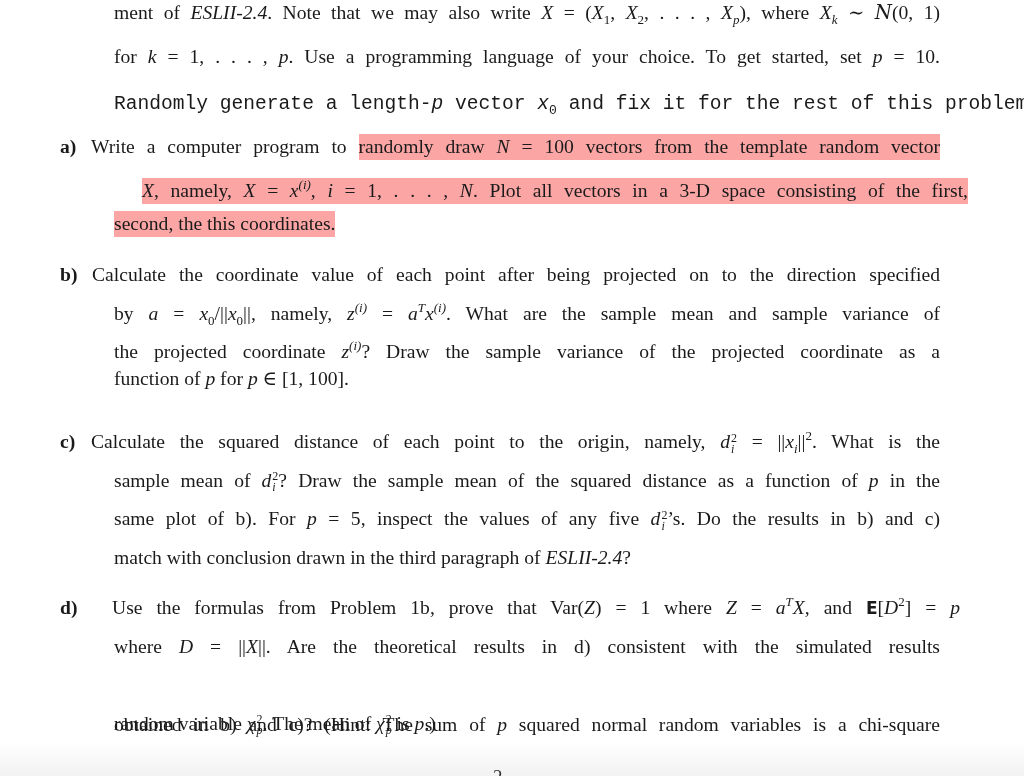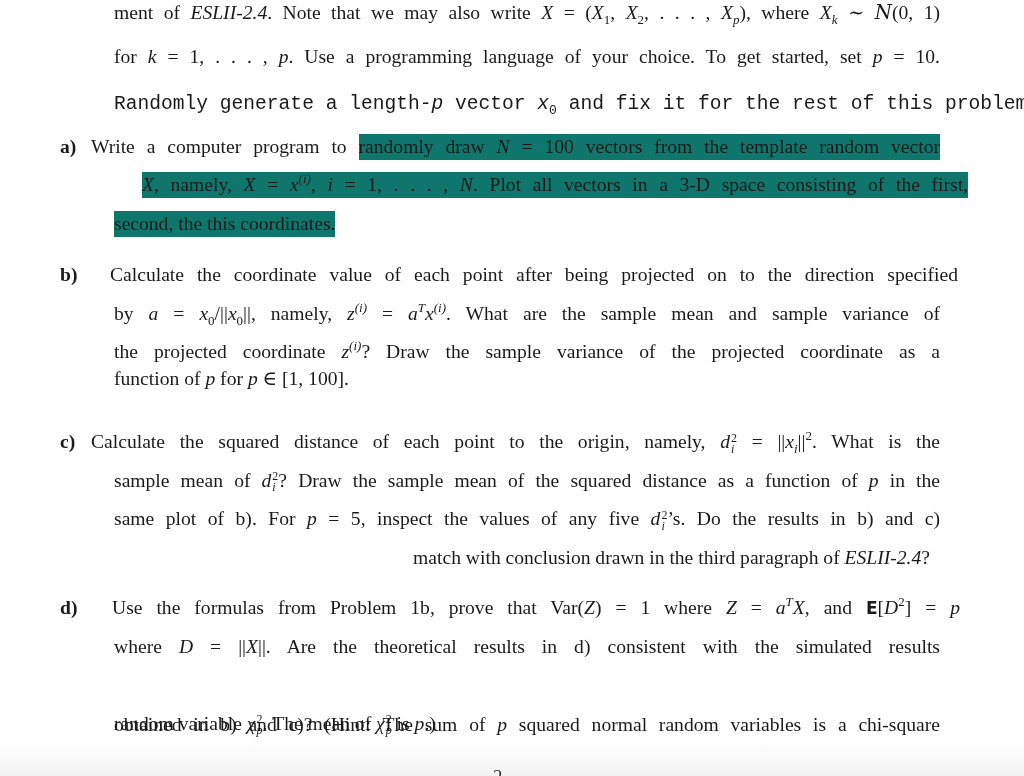--- a/index.html
+++ b/index.html
@@ -9,21 +9,21 @@
       font-family: "DejaVu Serif", "Liberation Serif", serif;
     }
     .page { position: absolute; left: 0; top: 0; width: 1024px; height: 776px; }
     .line {
       position: absolute; white-space: nowrap;
       font-family: "Liberation Serif", "DejaVu Serif", serif;
       font-size: 19.6px; line-height: 24px; color: #1a1a1a;
     }
     .just { text-align: justify; text-align-last: justify; }
     .label { font-weight: bold; position: absolute; }
-    .hl { background: #0f766e; padding: 2px 0 3px 0; }
+    .hl { background: #fca5a5; padding: 2px 0 3px 0; }
     i, .mi { font-style: italic; }
     sup, sub { font-size: 13px; line-height: 0; }
     .bb { font-family: "DejaVu Sans", sans-serif; font-weight: bold; font-size: 17px; }
     .cal { font-family: "DejaVu Serif", serif; font-style: italic; }
     .bottom-fade {
       position: absolute; left: 0; top: 742px; width: 1024px; height: 34px;
       background: linear-gradient(#ffffff, #f2f2f2);
     }
     .pagenum {
       position: absolute; left: 493px; top: 766px; font-size: 19px;
@@ -36,45 +36,45 @@
 <div class="page">
   <div id="intro">
       <div class="line just" style="left: 114px; top: 1px; width: 826px;">ment of <i>ESLII-2.4</i>. Note that we may also write <i>X</i> = (<i>X</i><sub>1</sub>, <i>X</i><sub>2</sub>, . . . , <i>X</i><sub><i>p</i></sub>), where <i>X</i><sub><i>k</i></sub> ∼ <span class="cal">N</span>(0, 1)</div>
       <div class="line just" style="left: 114px; top: 45px; width: 826px;">for <i>k</i> = 1, . . . , <i>p</i>.  Use a programming language of your choice.  To get started, set <i>p</i> = 10.</div>
       <div class="line" style="left: 114px; top: 92px; width: 826px; font-family: Liberation Mono, monospace;">Randomly generate a length-<i>p</i> vector <i>x</i><sub>0</sub> and fix it for the rest of this problem.</div>
     </div>
   <div id="items">
       <div>
         <div class="line label" style="left: 60px; top: 135px;">a)</div>
         <div class="line just" style="left: 91px; top: 135px; width: 849px;">Write a computer program to <span class="hl">randomly draw <i>N</i> = 100 vectors from the template random vector</span></div>
-        <div class="line just" style="left: 114px; top: 173px; width: 826px; padding-left: 28px;"><span class="hl"><i>X</i>, namely, <i>X</i> = <i>x</i><sup><i>(i)</i></sup>, <i>i</i> = 1, . . . , <i>N</i>.  Plot all vectors in a 3-D space consisting of the first,</span></div>
+        <div class="line just" style="left: 114px; top: 179px; width: 826px; padding-left: 28px;"><span class="hl"><i>X</i>, namely, <i>X</i> = <i>x</i><sup><i>(i)</i></sup>, <i>i</i> = 1, . . . , <i>N</i>.  Plot all vectors in a 3-D space consisting of the first,</span></div>
         <div class="line" style="left: 114px; top: 212px; width: 826px;"><span class="hl">second, the this coordinates.</span></div>
       </div>
       <div>
         <div class="line label" style="left: 60px; top: 263px;">b)</div>
-        <div class="line just" style="left: 92px; top: 263px; width: 848px; margin-left: 18px;">Calculate the coordinate value of each point after being projected on to the direction specified</div>
+        <div class="line just" style="left: 92px; top: 263px; width: 848px;">Calculate the coordinate value of each point after being projected on to the direction specified</div>
         <div class="line just" style="left: 114px; top: 301.5px; width: 826px;">by <i>a</i> = <i>x</i><sub>0</sub>/||<i>x</i><sub>0</sub>||, namely, <i>z</i><sup><i>(i)</i></sup> = <i>a</i><sup><i>T</i></sup><i>x</i><sup><i>(i)</i></sup>.  What are the sample mean and sample variance of</div>
         <div class="line just" style="left: 114px; top: 340px; width: 826px;">the projected coordinate <i>z</i><sup><i>(i)</i></sup>?  Draw the sample variance of the projected coordinate as a</div>
         <div class="line" style="left: 114px; top: 367px; width: 826px;">function of <i>p</i> for <i>p</i> ∈ [1, 100].</div>
       </div>
       <div>
         <div class="line label" style="left: 60px; top: 430px;">c)</div>
         <div class="line just" style="left: 91px; top: 430px; width: 849px;">Calculate the squared distance of each point to the origin, namely, <i>d</i><span style="display: inline-flex; flex-direction: column; vertical-align: middle; font-size: 12px; line-height: 11px; margin-left: 1px;">
             <span>2</span>
             <i>i</i>
           </span> = ||<i>x</i><sub><i>i</i></sub>||<sup>2</sup>.  What is the</div>
         <div class="line just" style="left: 114px; top: 468.5px; width: 826px;">sample mean of <i>d</i><span style="display: inline-flex; flex-direction: column; vertical-align: middle; font-size: 12px; line-height: 11px; margin-left: 1px;">
             <span>2</span>
             <i>i</i>
           </span>? Draw the sample mean of the squared distance as a function of <i>p</i> in the</div>
         <div class="line just" style="left: 114px; top: 507px; width: 826px;">same plot of b).  For <i>p</i> = 5, inspect the values of any five <i>d</i><span style="display: inline-flex; flex-direction: column; vertical-align: middle; font-size: 12px; line-height: 11px; margin-left: 1px;">
             <span>2</span>
             <i>i</i>
           </span>’s.  Do the results in b) and c)</div>
-        <div class="line" style="left: 104px; top: 545.5px; width: 826px; text-align: right;">match with conclusion drawn in the third paragraph of <i>ESLII-2.4</i>?</div>
+        <div class="line" style="left: 114px; top: 545.5px; width: 826px;">match with conclusion drawn in the third paragraph of <i>ESLII-2.4</i>?</div>
       </div>
       <div>
         <div class="line label" style="left: 60px; top: 596px;">d)</div>
         <div class="line just" style="left: 92px; top: 596px; width: 848px; margin-left: 20px;">Use the formulas from Problem 1b, prove that Var(<i>Z</i>) = 1 where <i>Z</i> = <i>a</i><sup><i>T</i></sup><i>X</i>, and <span class="bb">E</span>[<i>D</i><sup>2</sup>] = <i>p</i></div>
         <div class="line just" style="left: 114px; top: 634.5px; width: 826px;">where <i>D</i> = ||<i>X</i>||.  Are the theoretical results in d) consistent with the simulated results</div>
         <div class="line just" style="left: 114px; top: 673px; width: 826px; margin-top: 40px;">obtained in b) and c)? (Hint: The sum of <i>p</i> squared normal random variables is a chi-square</div>
         <div class="line" style="left: 114px; top: 711.5px; width: 826px;">random variable <i>χ</i><span style="display: inline-flex; flex-direction: column; vertical-align: middle; font-size: 12px; line-height: 11px; margin-left: 1px;">
             <span>2</span>
             <i>p</i>
           </span>.  The mean of <i>χ</i><span style="display: inline-flex; flex-direction: column; vertical-align: middle; font-size: 12px; line-height: 11px; margin-left: 1px;">

